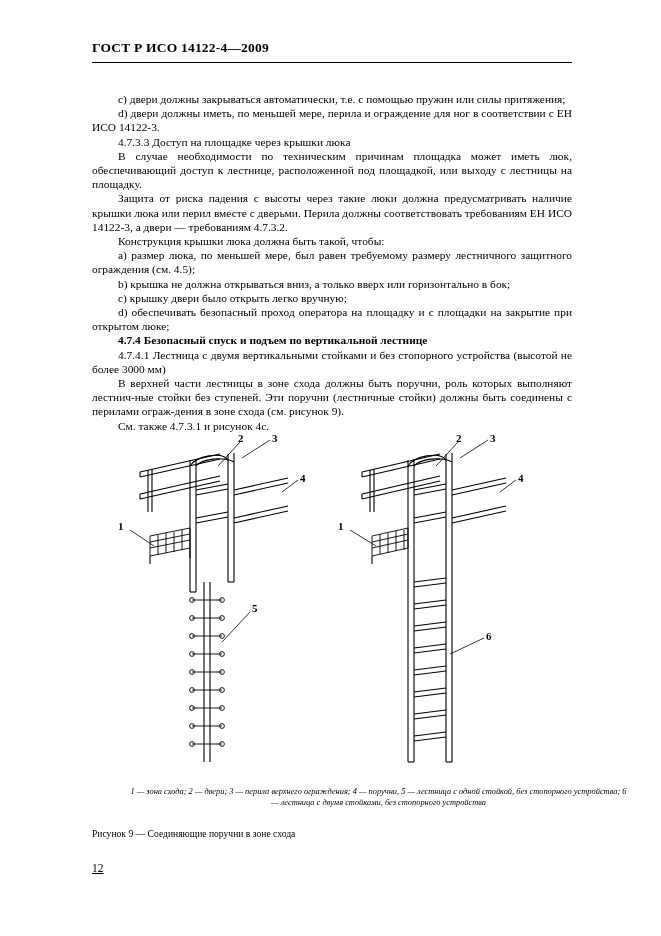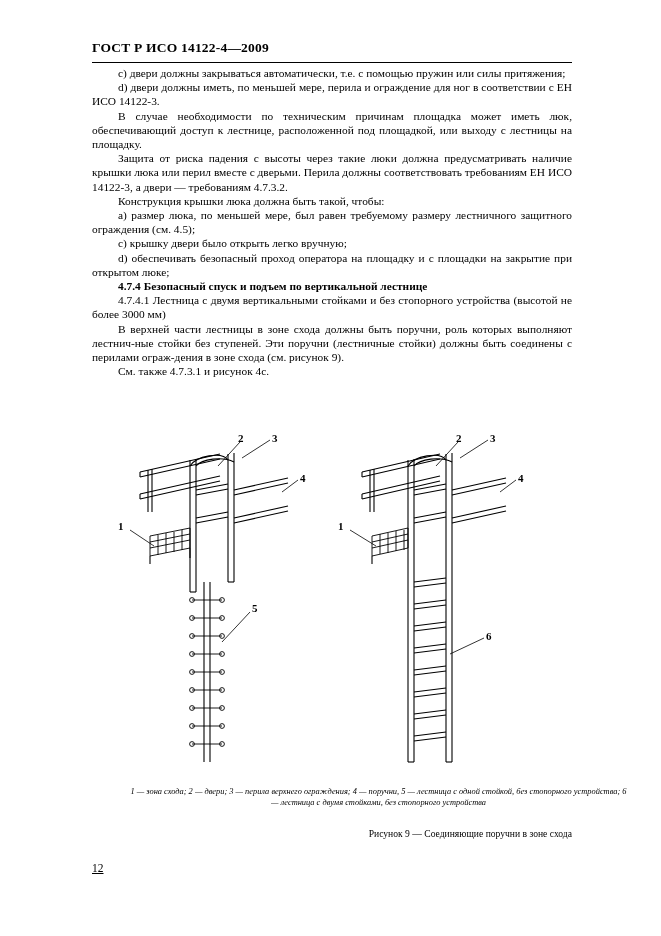--- a/index.html
+++ b/index.html
@@ -33,21 +33,21 @@
     left: 92px;
     top: 40px;
     font-family: "Liberation Serif", serif;
     font-weight: bold;
     font-size: 13.5px;
     letter-spacing: 0.2px;
   }
   .content {
     position: absolute;
     left: 92px;
-    top: 66px;
+    top: 92px;
     width: 480px;
     font-size: 11.4px;
     line-height: 14.2px;
     text-align: justify;
   }
   .content p {
     margin: 0;
     text-indent: 26px;
   }
   .content p.hang {
@@ -72,21 +72,21 @@
     line-height: 11px;
     text-align: center;
     font-style: italic;
     margin-left: 48px;
   }
   .fig-number {
     position: absolute;
     left: 92px;
     top: 828px;
     width: 480px;
-    text-align: right;
+    text-align: left;
     font-size: 9.6px;
   }
   .page-number {
     position: absolute;
     left: 92px;
     top: 862px;
     font-size: 11.5px;
     text-decoration: underline;
   }
   svg { display: block; }
@@ -100,24 +100,26 @@
 <body>
 
 <div class="page">
 
   <div class="doc-header">ГОСТ Р ИСО 14122-4—2009</div>
   <div class="header-rule"></div>
 
   <div class="content">
     <p class="hang">c)  двери должны закрываться автоматически, т.е. с помощью пружин или силы притяжения;</p>
     <p class="hang">d)  двери должны иметь, по меньшей мере, перила и ограждение для ног в соответствии с ЕН ИСО 14122-3.</p>
+    <p class="hang">4.7.3.3  Доступ на площадке через крышки люка</p>
     <p>В случае необходимости по техническим причинам площадка может иметь люк, обеспечивающий доступ к лестнице, расположенной под площадкой, или выходу с лестницы на площадку.</p>
     <p>Защита от риска падения с высоты через такие люки должна предусматривать наличие крышки люка или перил вместе с дверьми. Перила должны соответствовать требованиям ЕН ИСО 14122-3, а двери — требованиям 4.7.3.2.</p>
     <p>Конструкция крышки люка должна быть такой, чтобы:</p>
     <p class="hang">a)  размер люка, по меньшей мере, был равен требуемому размеру лестничного защитного ограждения (см. 4.5);</p>
+    <p class="hang">b)  крышка не должна открываться вниз, а только вверх или горизонтально в бок;</p>
     <p class="hang">c)  крышку двери было открыть легко вручную;</p>
     <p class="hang">d)  обеспечивать безопасный проход оператора на площадку и с площадки на закрытие при открытом люке;</p>
     <p class="hang bold">4.7.4  Безопасный спуск и подъем по вертикальной лестнице</p>
     <p class="hang">4.7.4.1  Лестница с двумя вертикальными стойками и без стопорного устройства (высотой не более 3000 мм)</p>
     <p>В верхней части лестницы в зоне схода должны быть поручни, роль которых выполняют лестнич-ные стойки без ступеней. Эти поручни (лестничные стойки) должны быть соединены с перилами ограж-дения в зоне схода (см. рисунок 9).</p>
     <p>См. также 4.7.3.1 и рисунок 4c.</p>
   </div>
 
   <div class="figure-area">
     <svg width="480" height="350" viewBox="0 0 480 350">

